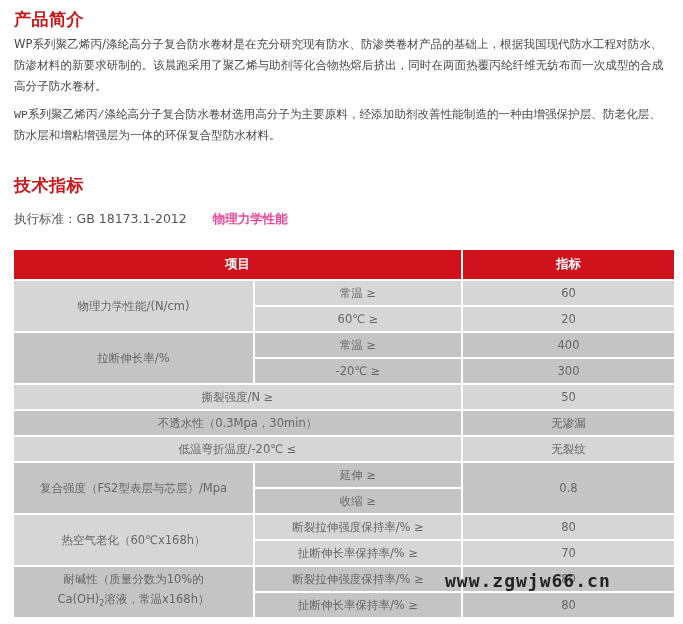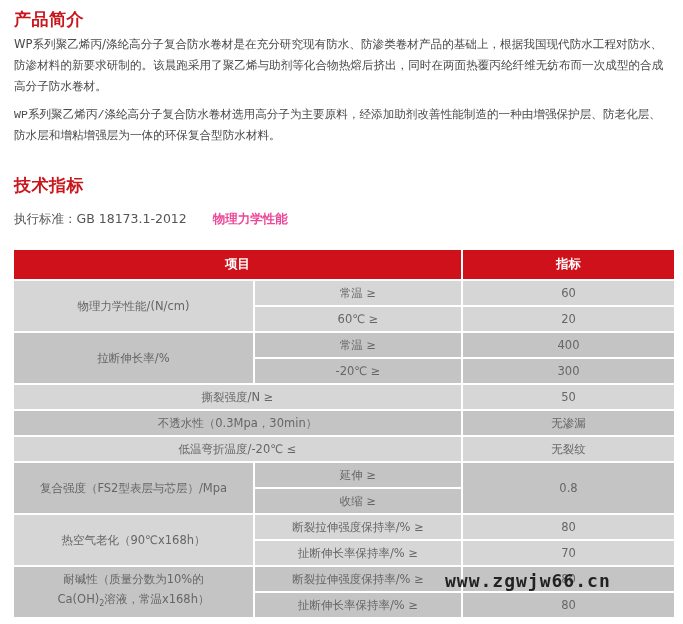--- a/index.html
+++ b/index.html
@@ -72,21 +72,21 @@
   </tr>
   <tr>
     <td class="d" rowspan="2">复合强度（FS2型表层与芯层）/Mpa</td>
     <td class="d">延伸 ≥</td>
     <td class="d" rowspan="2">0.8</td>
   </tr>
   <tr>
     <td class="d">收缩 ≥</td>
   </tr>
   <tr>
-    <td class="l" rowspan="2">热空气老化（90℃x168h）</td>
+    <td class="l" rowspan="2">热空气老化（60℃x168h）</td>
     <td class="l">断裂拉伸强度保持率/% ≥</td>
     <td class="l">80</td>
   </tr>
   <tr>
     <td class="l">扯断伸长率保持率/% ≥</td>
     <td class="l">70</td>
   </tr>
   <tr>
     <td class="d" rowspan="2" style="line-height:20px;">
       <span>耐碱性（质量分数为10%的</span><br>

